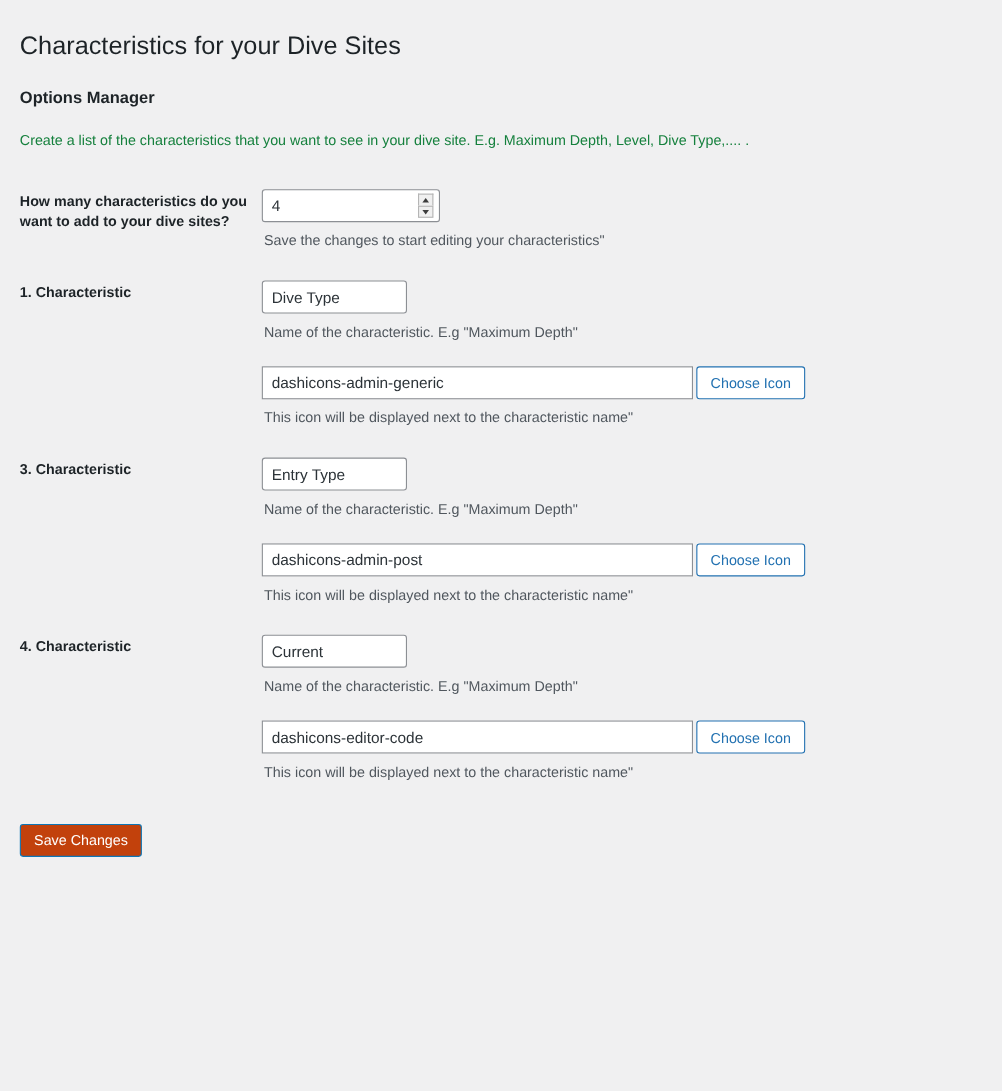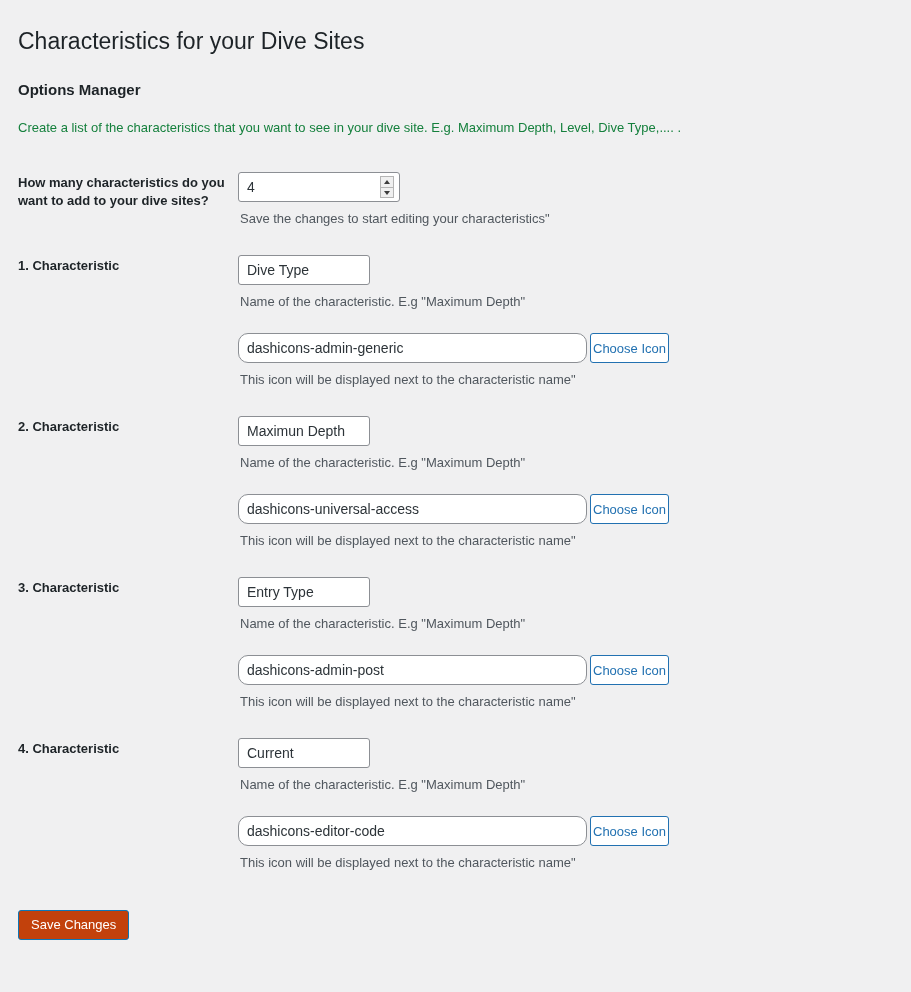--- a/index.html
+++ b/index.html
@@ -82,27 +82,27 @@
     padding: 0 8px;
     height: 30px;
     box-shadow: 0 0 0 transparent;
     outline: none;
   }
   input.regular-text { width: 132px; }
   input.num-input { width: 162px; padding-right: 2px; }
   input.icon-text {
     background: #ffffff;
     border: 1px solid #8c8f94;
-    border-radius: 10px;
+    border-radius: 0;
     color: #2c3338;
     font-family: "Liberation Sans", sans-serif;
     font-size: 14px;
     height: 30px;
     padding: 0 8px;
-    width: 349px;
+    width: 392px;
     outline: none;
   }
 
   
   .num-wrap { position: relative; display: inline-block; }
   .num-wrap input.num-input { -moz-appearance: textfield; appearance: textfield; }
   .num-wrap input.num-input::-webkit-outer-spin-button,
   .num-wrap input.num-input::-webkit-inner-spin-button { -webkit-appearance: none; margin: 0; }
   .spinner {
     position: absolute;
@@ -138,21 +138,21 @@
   button.choose-icon {
     background: #f6f7f7;
     background: #ffffff;
     border: 1px solid #2271b1;
     border-radius: 3px;
     color: #2271b1;
     font-family: "Liberation Sans", sans-serif;
     font-size: 13px;
     line-height: 1;
     height: 30px;
-    padding: 0 2px;
+    padding: 0 12px;
     margin-left: 3px;
     cursor: pointer;
     white-space: nowrap;
   }
 
   .submit-wrap {
     padding: 18px 0 0 0;
     margin-top: 6px;
   }
   button.save-changes {
@@ -210,35 +210,20 @@
           <div style="height:22px"></div>
 
           <div class="icon-row">
             <input class="icon-text" type="text" value="dashicons-admin-generic" style="">
             <button class="choose-icon" type="button">Choose Icon</button>
           </div>
           <div class="field-desc">This icon will be displayed next to the characteristic name"</div>
         </td>
       </tr>
 
-      <tr>
-        <th scope="row">2. Characteristic</th>
-        <td>
-          <input class="regular-text" type="text" value="Maximun Depth" style="">
-          <div class="field-desc">Name of the characteristic. E.g "Maximum Depth"</div>
-
-          <div style="height:22px"></div>
-
-          <div class="icon-row">
-            <input class="icon-text" type="text" value="dashicons-universal-access" style="">
-            <button class="choose-icon" type="button">Choose Icon</button>
-          </div>
-          <div class="field-desc">This icon will be displayed next to the characteristic name"</div>
-        </td>
-      </tr>
 
       <tr>
         <th scope="row">3. Characteristic</th>
         <td>
           <input class="regular-text" type="text" value="Entry Type" style="">
           <div class="field-desc">Name of the characteristic. E.g "Maximum Depth"</div>
 
           <div style="height:22px"></div>
 
           <div class="icon-row">

